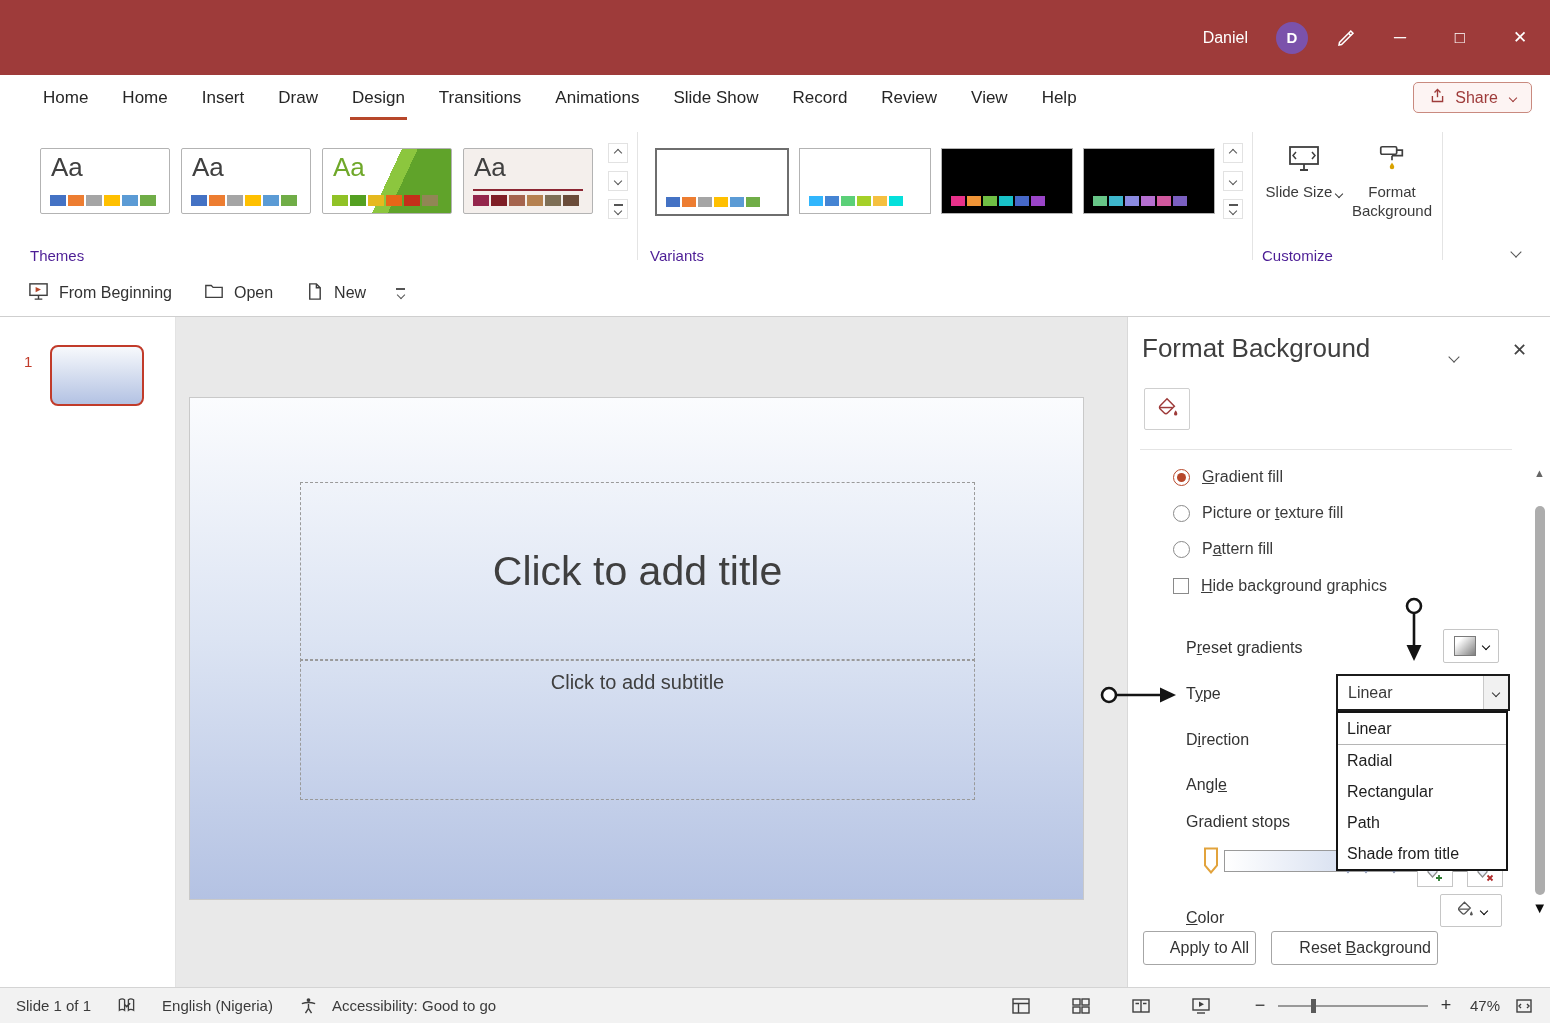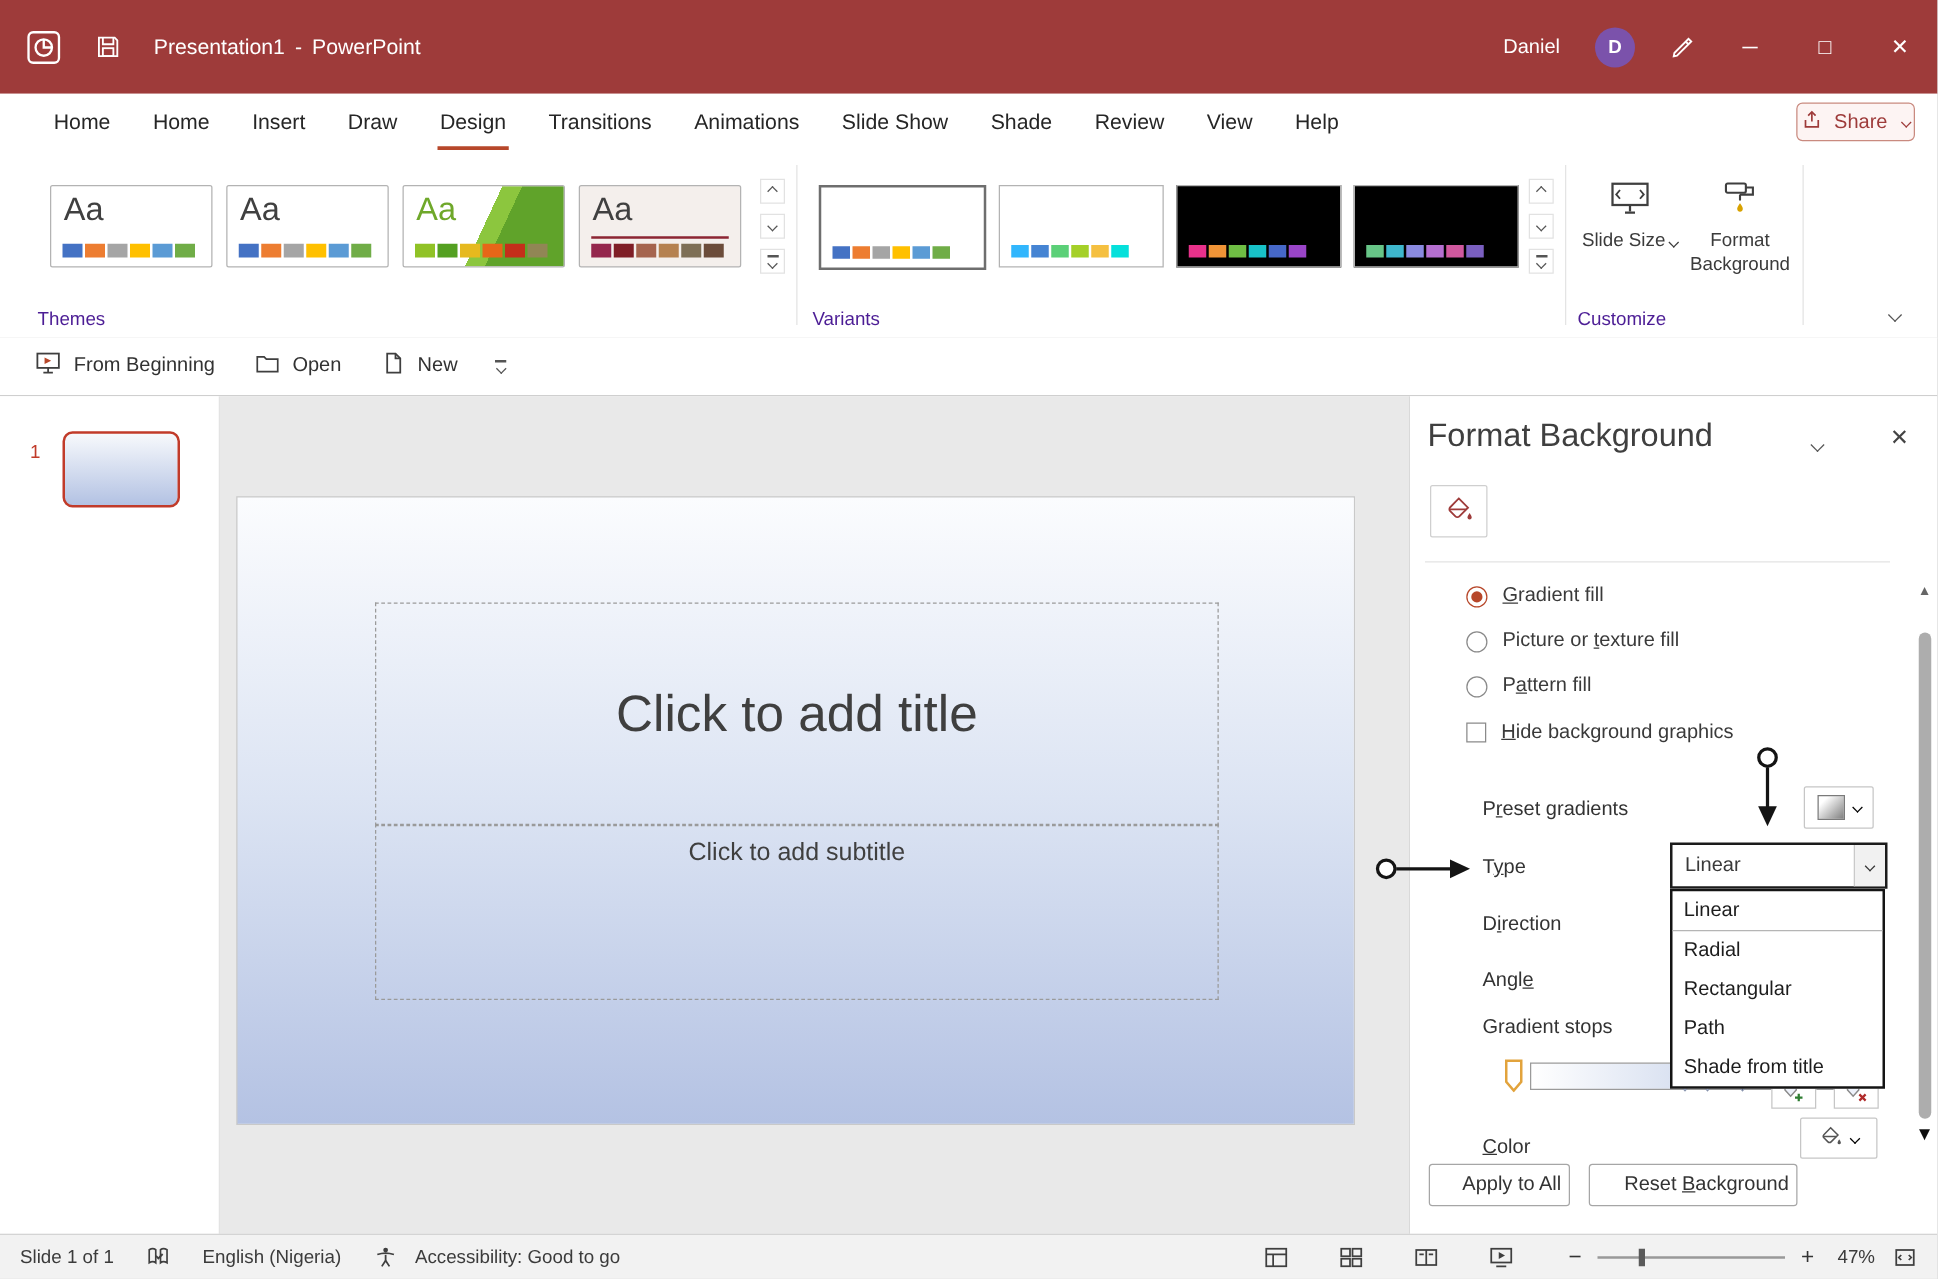--- a/index.html
+++ b/index.html
@@ -15,21 +15,21 @@
   .tb-right{position:absolute;right:14px;top:0;height:75px;display:flex;align-items:center;gap:28px;font-size:16px;}
   .avatar{width:32px;height:32px;border-radius:50%;display:grid;place-items:center;font-size:15px;font-weight:bold;color:#fff;cursor:pointer;}
   .win-btn{width:32px;text-align:center;font-size:17px;cursor:pointer;}
   .tb-user{cursor:pointer;}
   .icon-btn{display:grid;place-items:center;cursor:pointer;}
 
   
   .menubar{position:absolute;top:75px;left:0;right:0;height:45px;background:#fff;display:flex;align-items:stretch;padding-left:26px;}
   .mtab{position:relative;display:flex;align-items:center;padding:0 17px;font-size:17px;color:#262626;cursor:pointer;}
   .mtab.active::after{content:"";position:absolute;left:15px;right:15px;bottom:0;height:3px;background:#B7472A;}
-  .share{position:absolute;right:18px;top:7px;height:31px;display:flex;align-items:center;gap:9px;padding:0 3px;background:#fdf4f3;border:1px solid #c98a7f;border-radius:5px;color:#9E3B3A;font-size:16px;font-family:inherit;cursor:pointer;}
+  .share{position:absolute;right:18px;top:7px;height:31px;display:flex;align-items:center;gap:9px;padding:0 15px;background:#fdf4f3;border:1px solid #c98a7f;border-radius:5px;color:#9E3B3A;font-size:16px;font-family:inherit;cursor:pointer;}
   .share .chev{margin-left:3px;}
 
   
   .chev{display:inline-block;width:7px;height:7px;border-right:1.8px solid currentColor;border-bottom:1.8px solid currentColor;transform:rotate(45deg);}
   .chev.up{transform:rotate(-135deg);}
   .chev.sm{width:5px;height:5px;border-width:1.4px;}
   .morestack{display:flex;flex-direction:column;align-items:center;gap:2px;}
   .morebar{width:9px;height:2px;background:currentColor;display:block;}
 
   
@@ -133,41 +133,20 @@
   .fit-ic{margin-left:14px;cursor:pointer;display:grid;place-items:center;}
 
   .annot{position:absolute;left:0;top:0;pointer-events:none;z-index:9;}
 </style>
 </head>
 <body>
 
 <div class="app">
 
   <header class="titlebar" style="background: rgb(158, 59, 58);">
-    <div class="tb-left">
-      <span class="icon-btn">
-        <svg width="30" height="30" viewBox="0 0 32 32" fill="none" stroke="#fff" stroke-width="2">
-            <rect x="3" y="3" width="26" height="26" rx="4"></rect>
-            <circle cx="16" cy="16" r="7"></circle>
-            <path d="M16 9v7h7"></path>
-          </svg>
-      </span>
-      <span class="icon-btn">
-        <svg width="21" height="21" viewBox="0 0 20 20" fill="none" stroke="#fff" stroke-width="1.4">
-            <path d="M3 3h12l2 2v12H3z"></path>
-            <path d="M6 3v5h8V3"></path>
-            <rect x="6" y="11" width="8" height="6"></rect>
-          </svg>
-      </span>
-      <span class="tb-title">
-        <span>Presentation1</span>
-        <span>-</span>
-        <span>PowerPoint</span>
-      </span>
-    </div>
 
 
     <div class="tb-right">
       <span class="tb-user">Daniel</span>
       <span class="avatar" style="background: rgb(123, 82, 171);">D</span>
       <span class="icon-btn">
         <svg width="20" height="20" viewBox="0 0 20 20" fill="none" stroke="#fff" stroke-width="1.5">
             <path d="M3 17l2.6-.5L17 5.2l-2.2-2.2L3.5 14.4z"></path>
             <path d="M12.5 5.2l2.2 2.2"></path>
           </svg>
@@ -180,21 +159,21 @@
 
   <nav class="menubar">
     <span class="mtab">Home</span>
     <span class="mtab">Home</span>
     <span class="mtab">Insert</span>
     <span class="mtab">Draw</span>
     <span class="mtab active">Design</span>
     <span class="mtab">Transitions</span>
     <span class="mtab">Animations</span>
     <span class="mtab">Slide Show</span>
-    <span class="mtab">Shade</span>
+    <span class="mtab">Record</span>
     <span class="mtab">Review</span>
     <span class="mtab">View</span>
     <span class="mtab">Help</span>
 
     <button class="share">
       <span>
         <svg width="17" height="17" viewBox="0 0 20 20" fill="none" stroke="#9E3B3A" stroke-width="1.6">
             <path d="M10 12V3.5"></path>
             <path d="M6.5 6.5L10 3l3.5 3.5"></path>
             <path d="M4 10.5V17h12v-6.5"></path>

